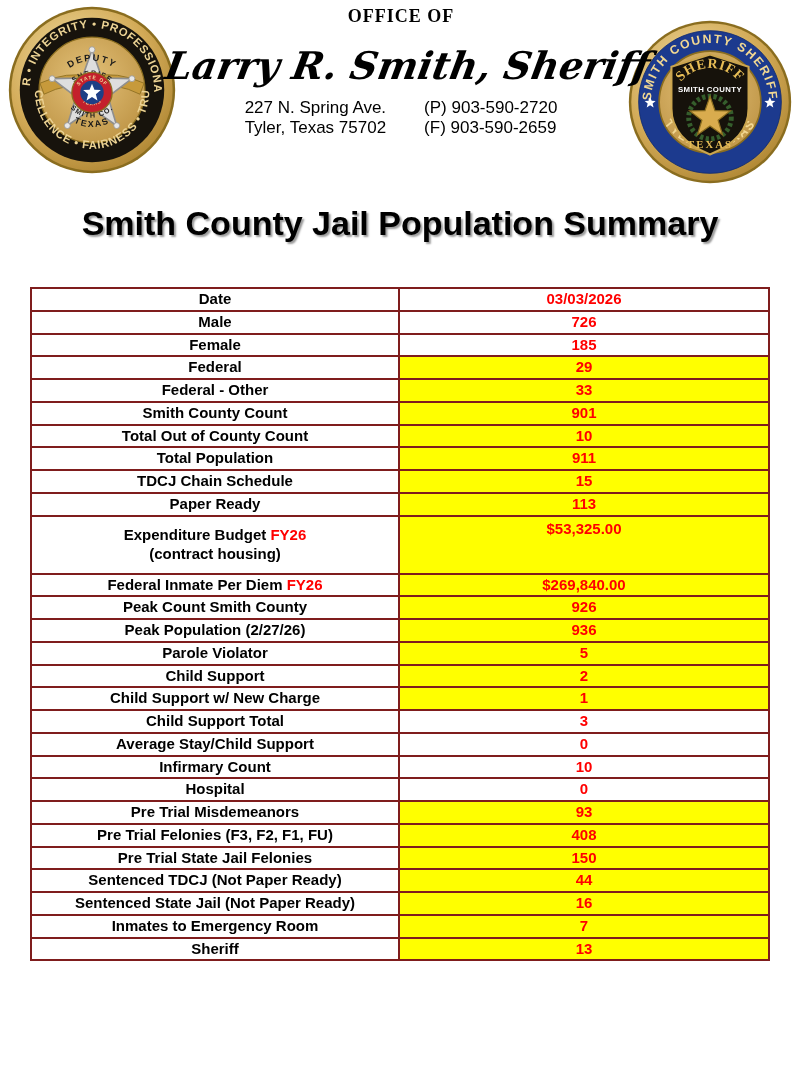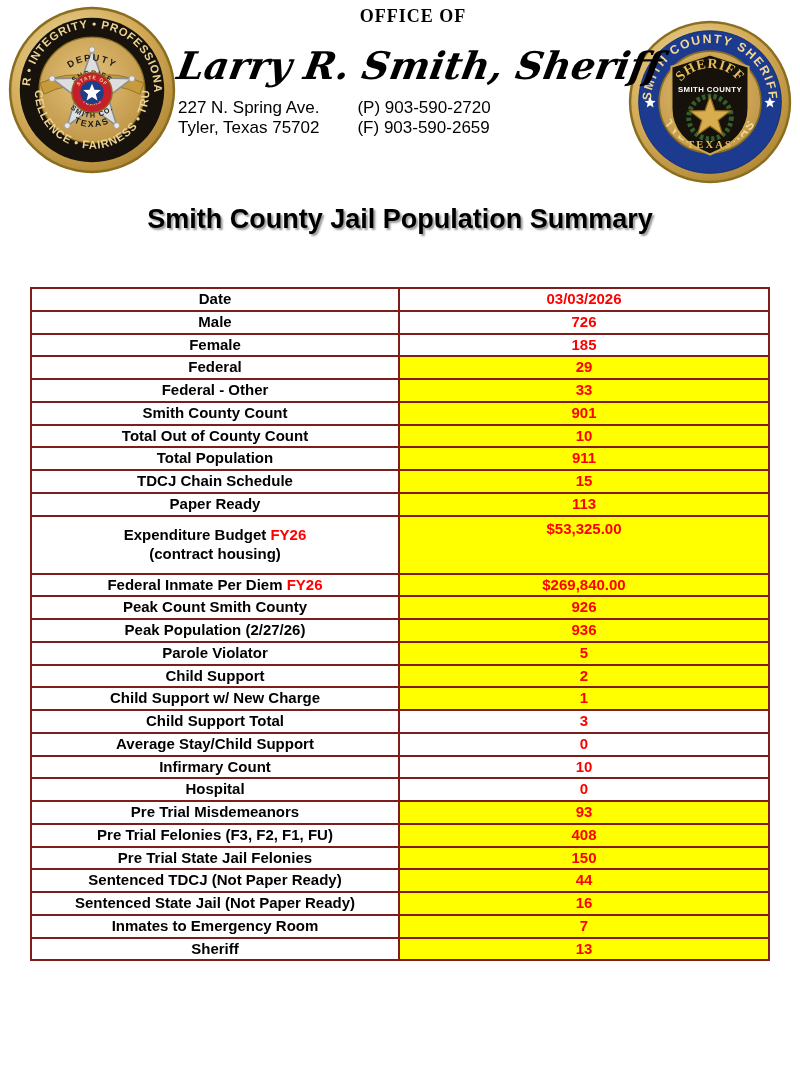--- a/index.html
+++ b/index.html
@@ -15,44 +15,44 @@
     font-family:"Liberation Sans",sans-serif;
     overflow:hidden;
   }
 
   
   .header{position:absolute;top:0;left:0;width:800px;height:200px;}
   .badge-left{position:absolute;left:8px;top:6px;width:168px;height:168px;}
   .badge-right{position:absolute;left:628px;top:20px;width:164px;height:164px;}
   .badge-left svg,.badge-right svg{width:100%;height:100%;display:block;}
 
-  .header-text{position:absolute;left:178px;top:6px;width:470px;text-align:center;}
+  .header-text{position:absolute;left:166px;top:6px;width:470px;text-align:center;}
   .office-of{
     font-family:"Liberation Serif",serif;font-weight:bold;
     font-size:18px;letter-spacing:1px;color:#000;white-space:nowrap;
   }
   .agency-title{
     font-family:"Liberation Serif",serif;font-weight:bold;
     font-size:36px;letter-spacing:.5px;color:#000;margin-top:2px;white-space:nowrap;
   }
   .signature{
     font-family:"DejaVu Serif",serif;font-style:italic;font-weight:bold;
     font-size:38px;color:#000;margin-top:16px;white-space:nowrap;
     transform:skewX(-10deg);
   }
   .contact{
-    display:flex;justify-content:flex-start;gap:38px;
+    display:flex;justify-content:center;gap:38px;
     margin-top:10px;font-size:17px;color:#000;line-height:1.18;
   }
   .contact .col{text-align:left;}
 
   
   .page-title{
     position:absolute;top:204px;left:0;width:800px;text-align:center;
-    font-size:27px;font-weight:bold;color:#000;
+    font-size:34px;font-weight:bold;color:#000;
     text-shadow:2px 2px 2px #9a9a9a;
   }
 
   
   table.jail{
     position:absolute;top:287px;left:30px;width:740px;
     border-collapse:collapse;table-layout:fixed;
   }
   table.jail td{
     border:2px solid #7f1d1d;

